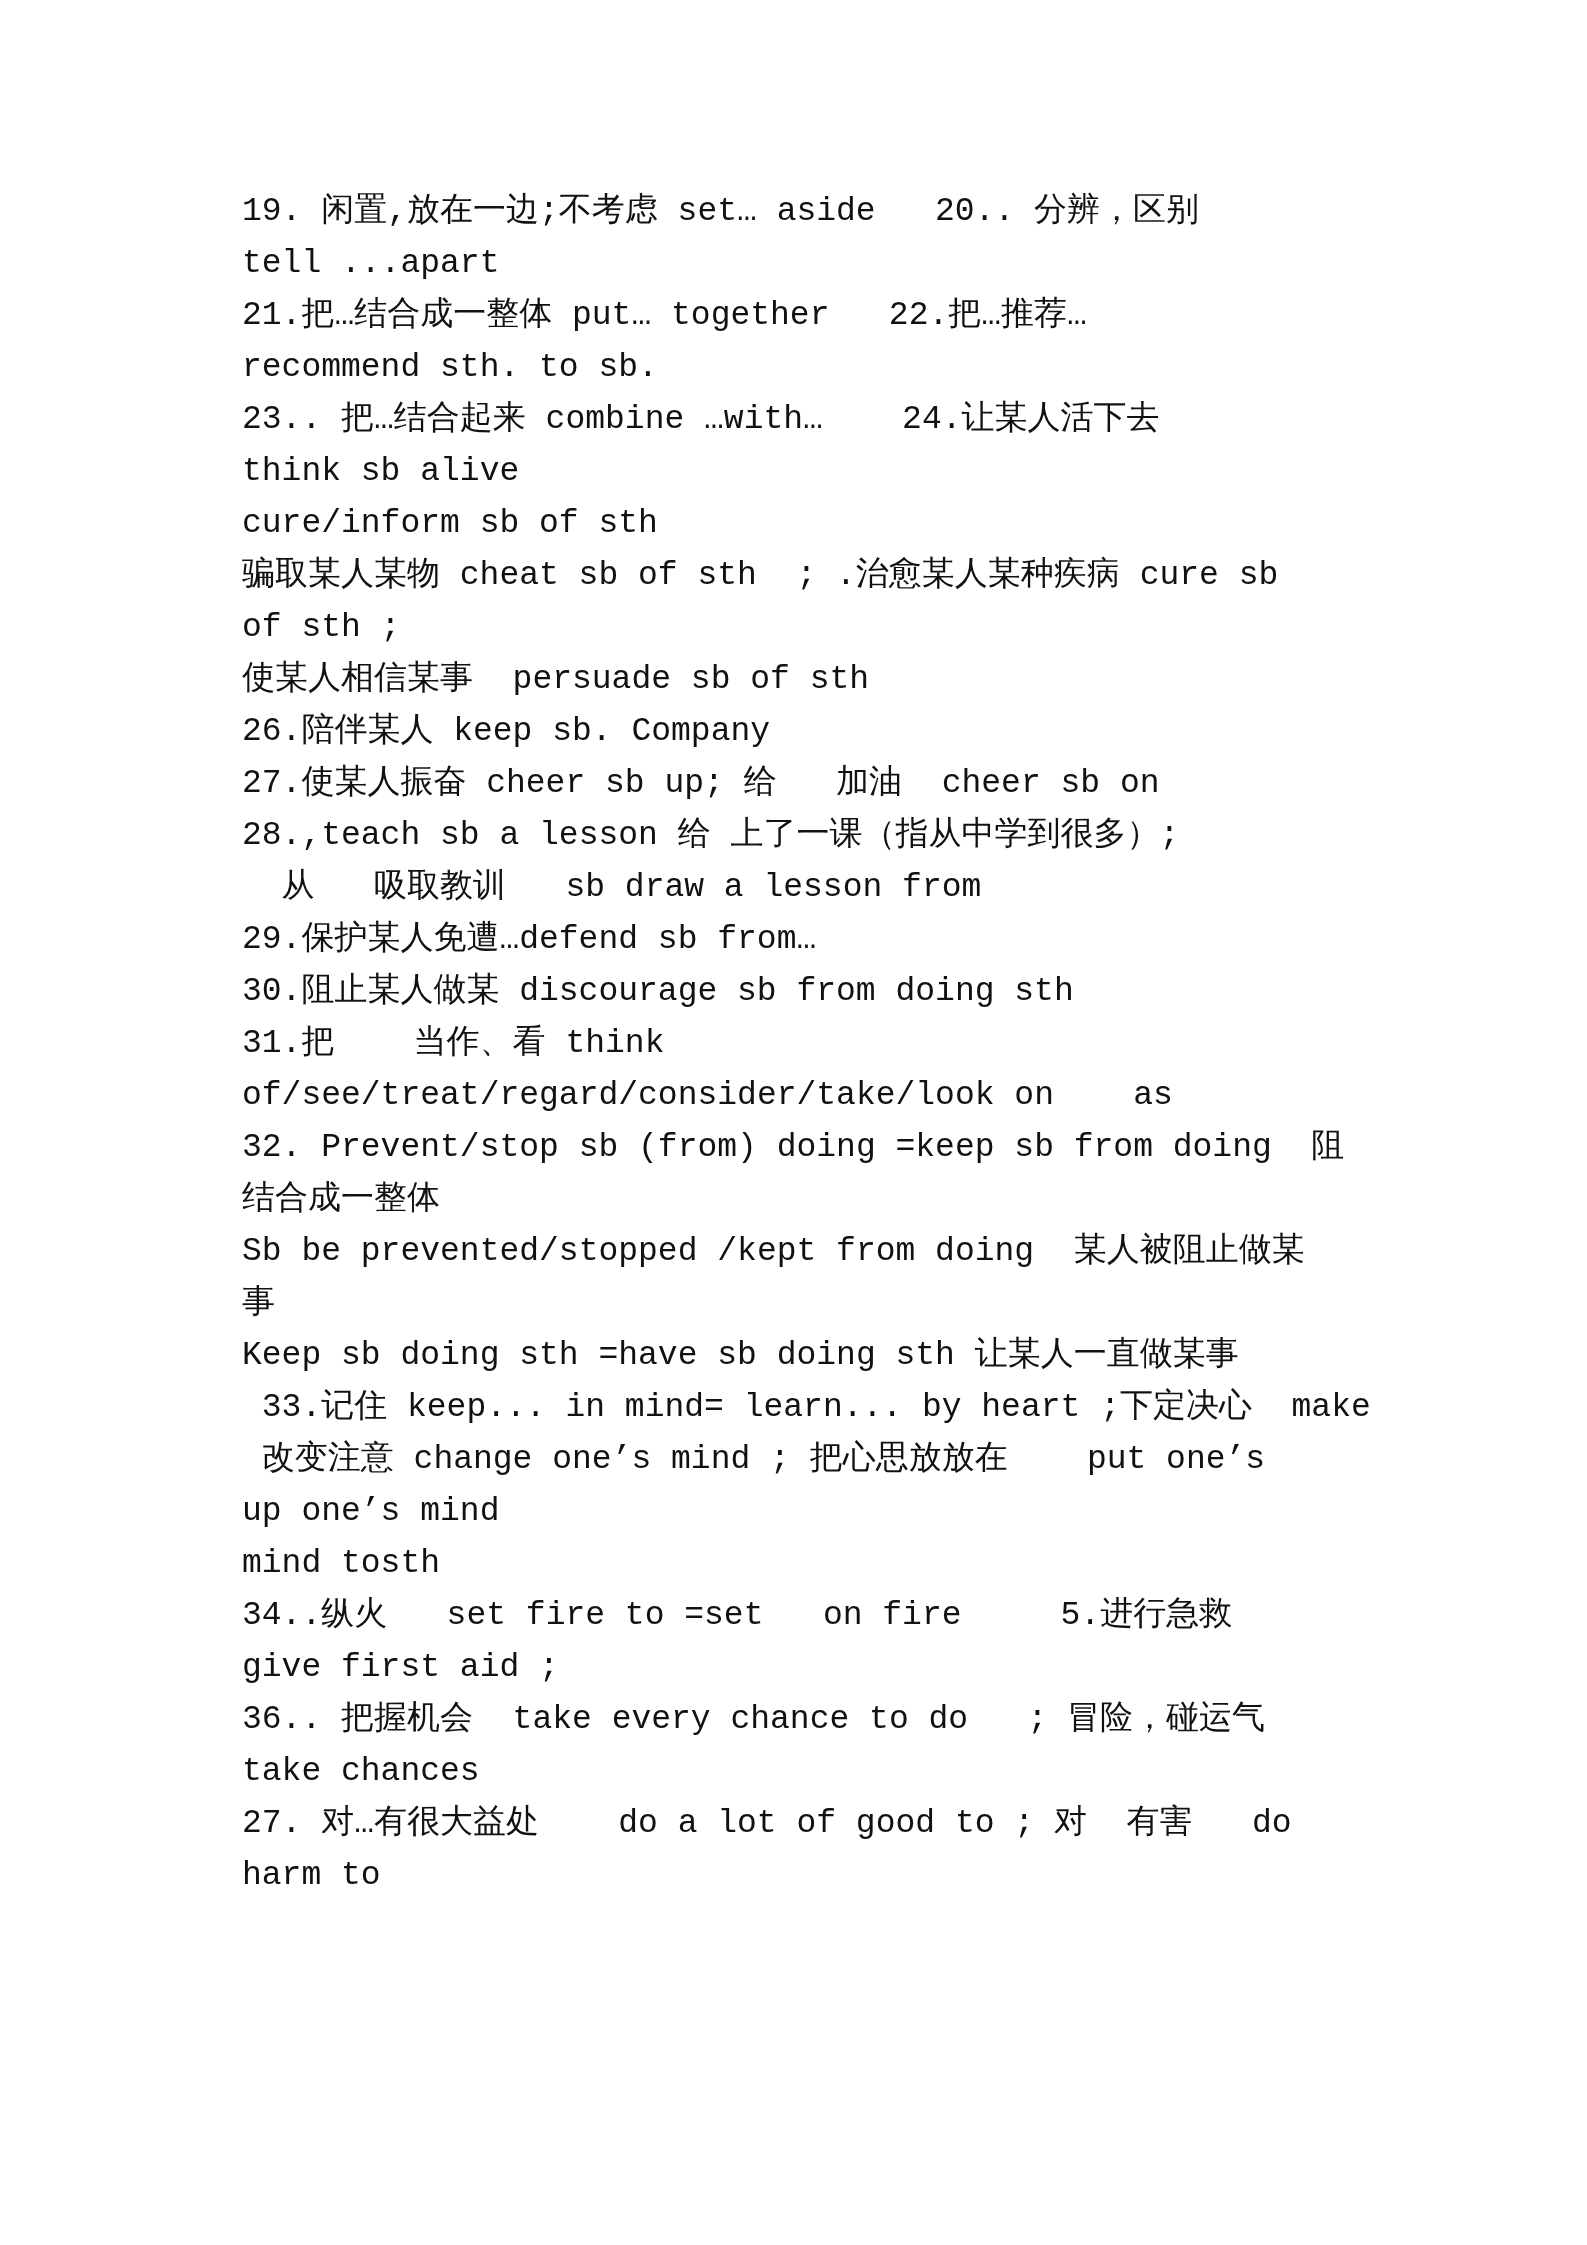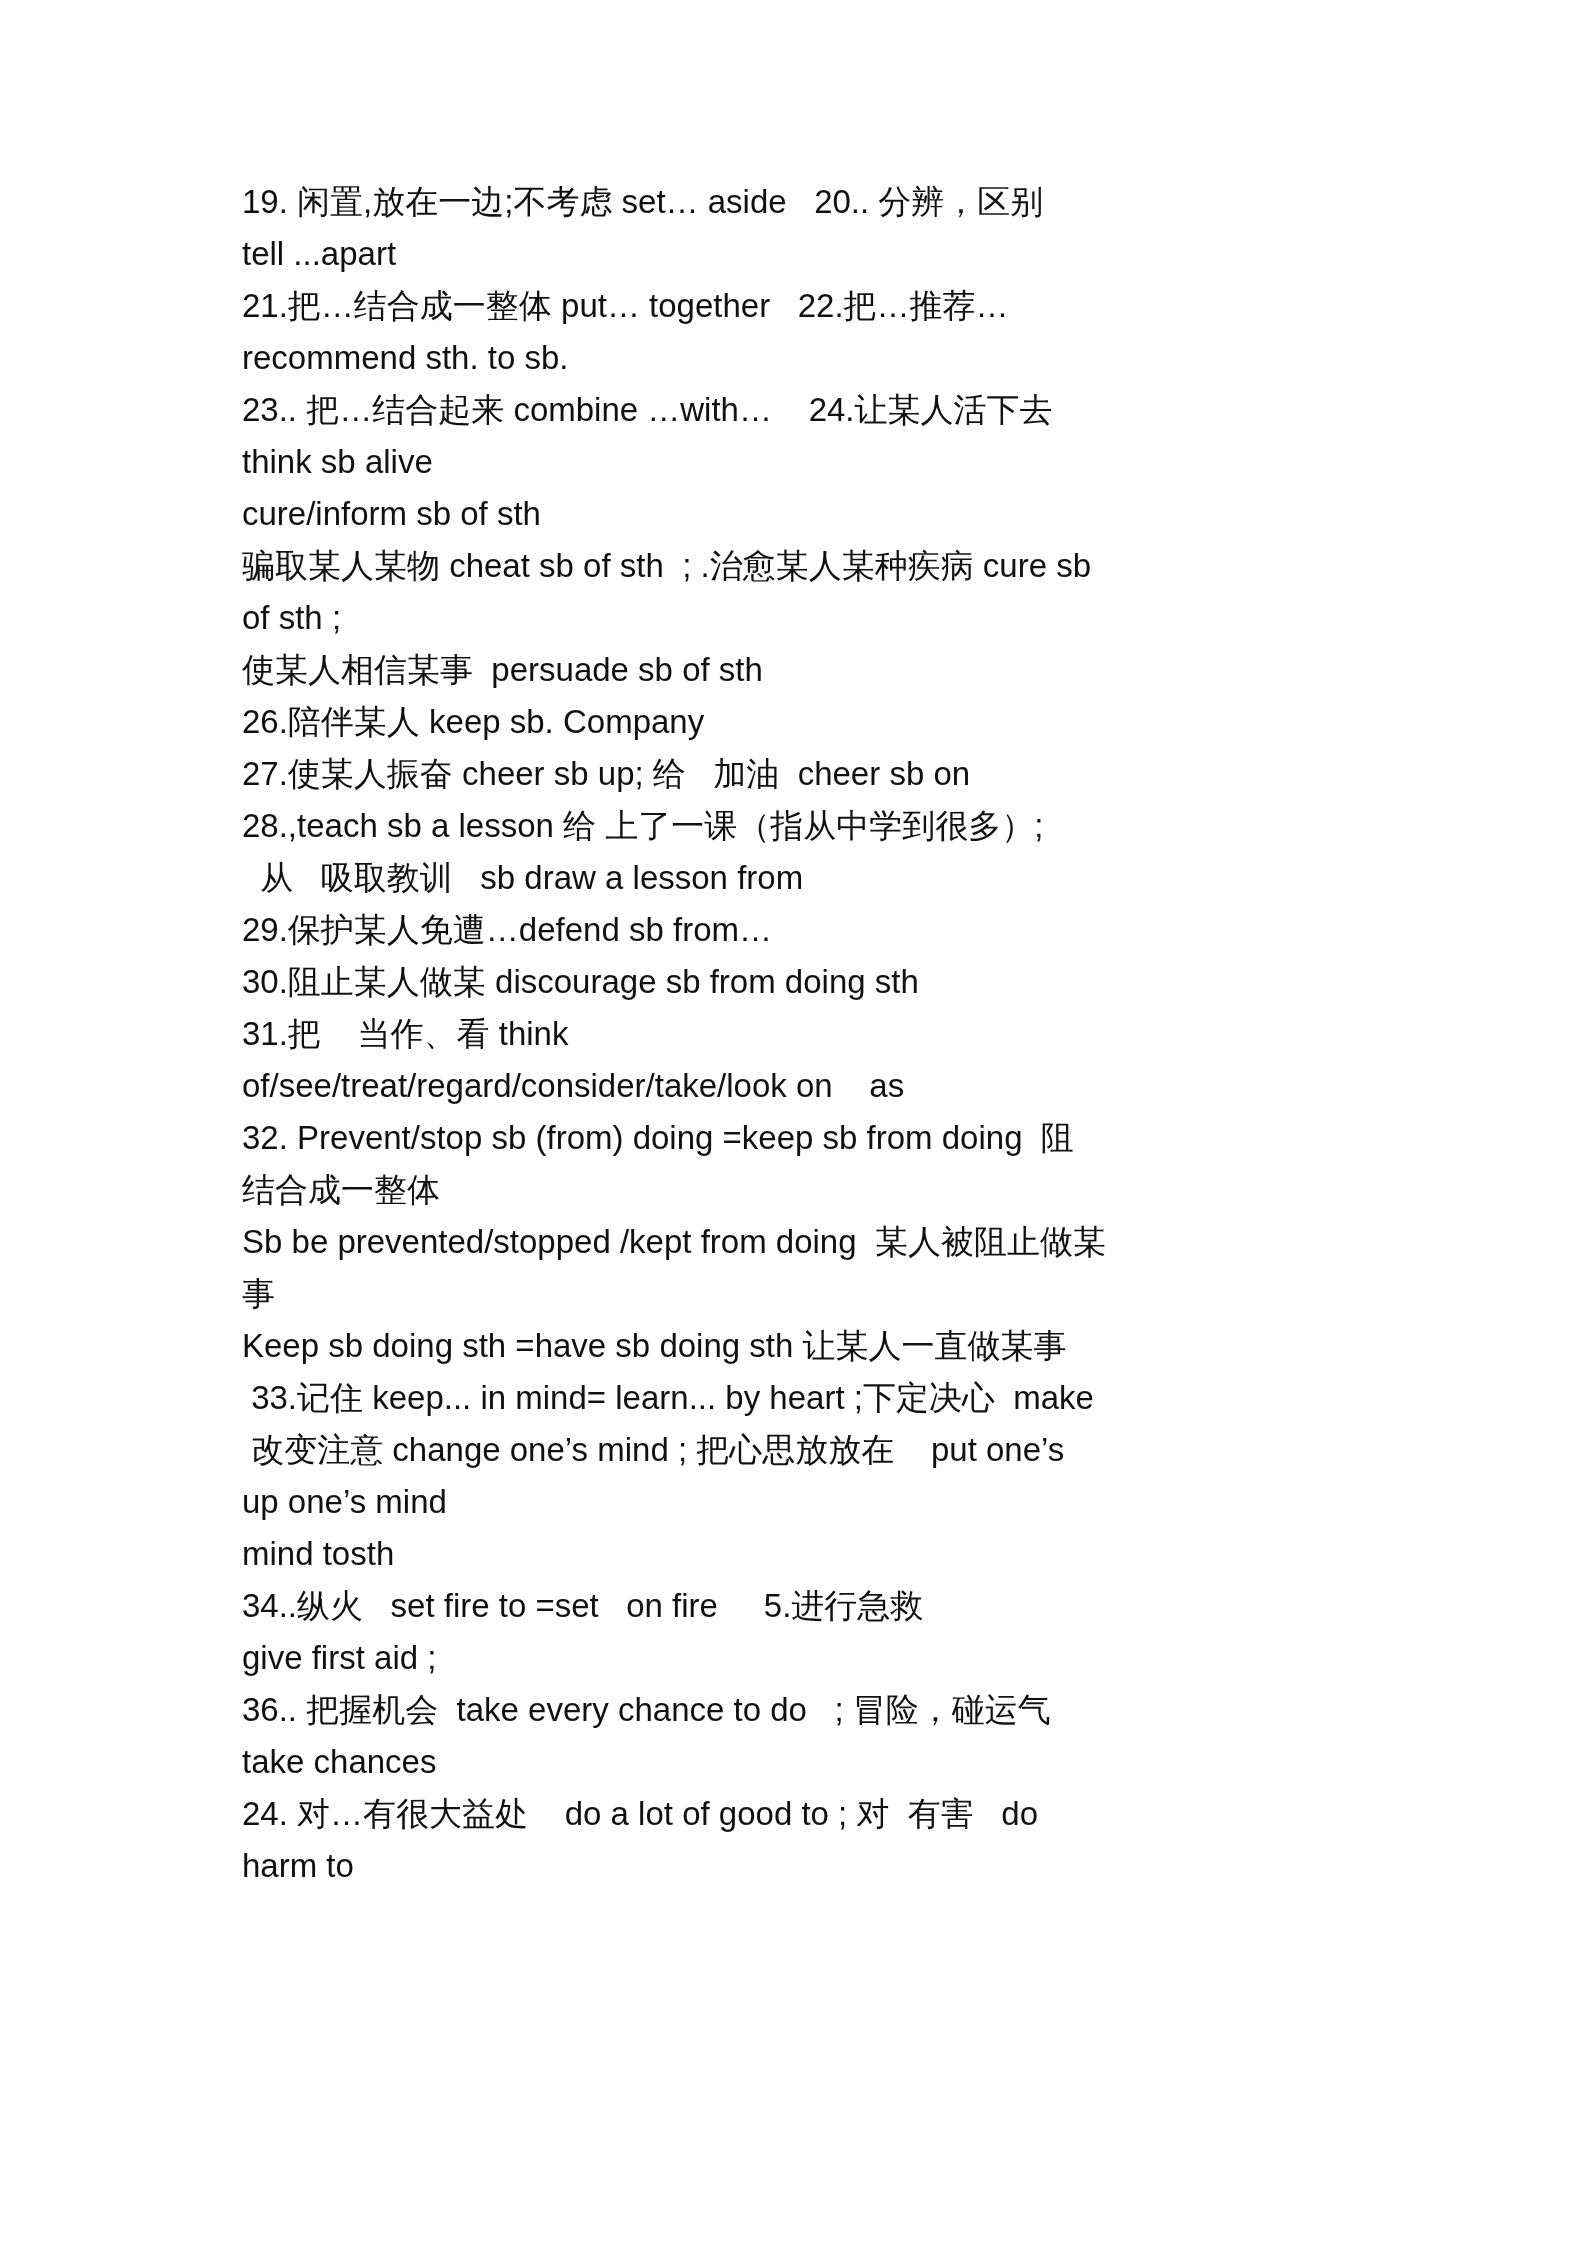--- a/index.html
+++ b/index.html
@@ -1,22 +1,22 @@
 <!DOCTYPE html>
 <html><head>
   <meta charset="utf-8">
   <style>
     html, body { margin: 0; padding: 0; background: #ffffff; }
     body { width: 1587px; height: 2245px; position: relative; overflow: hidden; }
     .page {
       position: absolute;
       left: 242px;
-      top: 176px;
+      top: 186px;
       width: 1115px;
-      font-family: Liberation Sans, sans-serif;
+      font-family: Liberation Mono, monospace;
       font-size: 33px;
       line-height: 52px;
       color: #111111;
     }
     .line {
       white-space: pre;
       height: 52px;
       overflow: visible;
     }
   </style>
@@ -48,15 +48,15 @@
   <div class="line">事</div>
   <div class="line">Keep sb doing sth =have sb doing sth 让某人一直做某事</div>
   <div class="line"> 33.记住 keep... in mind= learn... by heart ;下定决心  make</div>
   <div class="line"> 改变注意 change one’s mind ; 把心思放放在    put one’s</div>
   <div class="line">up one’s mind</div>
   <div class="line">mind tosth</div>
   <div class="line">34..纵火   set fire to =set   on fire     5.进行急救</div>
   <div class="line">give first aid ;</div>
   <div class="line">36.. 把握机会  take every chance to do   ; 冒险，碰运气</div>
   <div class="line">take chances</div>
-  <div class="line">24. 对…有很大益处    do a lot of good to ; 对  有害   do</div>
+  <div class="line">27. 对…有很大益处    do a lot of good to ; 对  有害   do</div>
   <div class="line">harm to</div>
 </div>
 
 </body></html>

